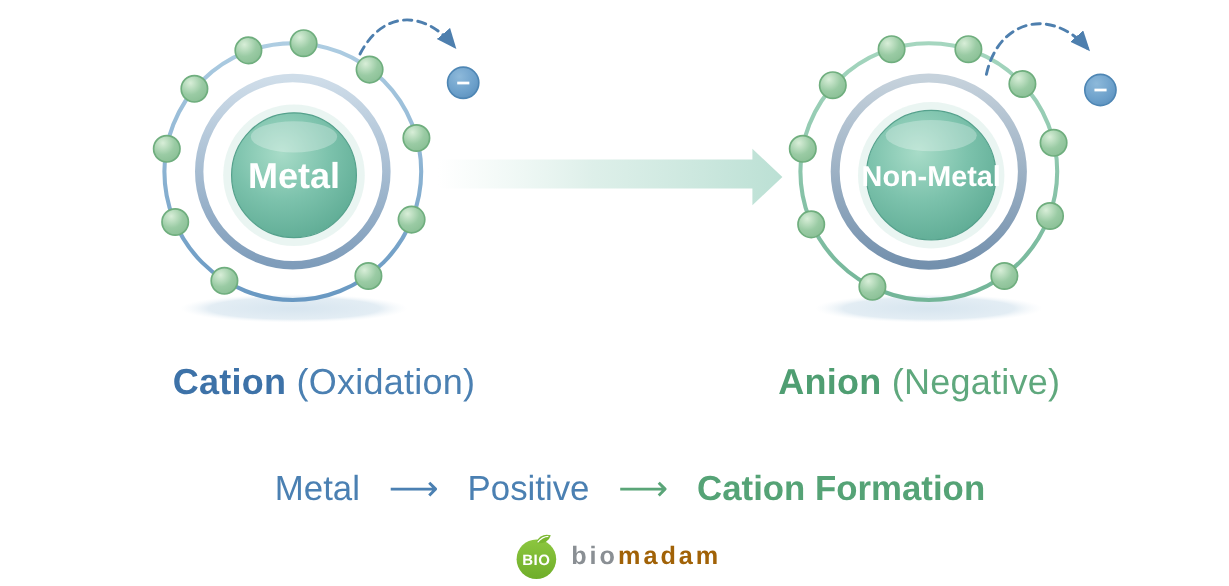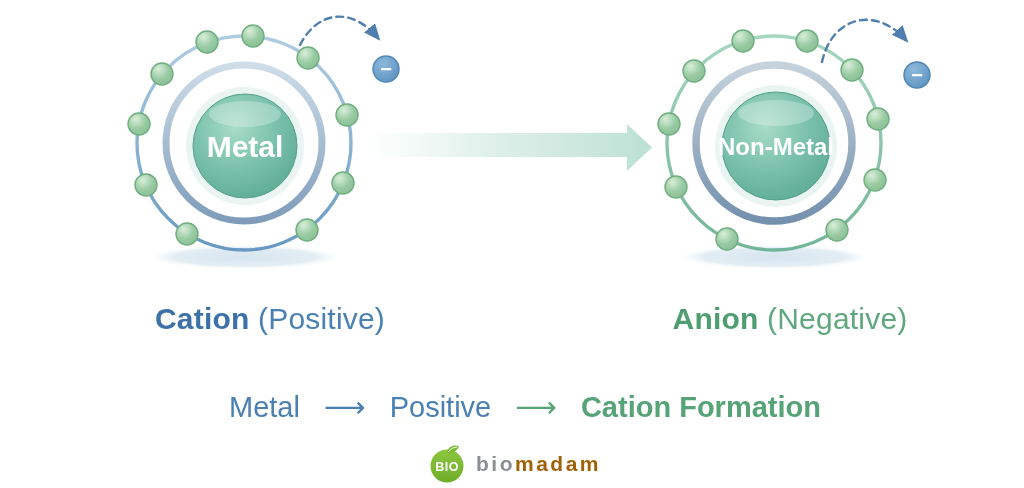--- a/index.html
+++ b/index.html
@@ -6,21 +6,21 @@
   .canvas{
     position:relative;width:1024px;height:488px;background:#ffffff;overflow:hidden;
     font-family:"Liberation Sans","DejaVu Sans",sans-serif;
   }
   .art{position:absolute;left:0;top:0;}
   .atom-title{
     position:absolute;top:302px;white-space:nowrap;font-size:30px;
     transform:translateX(-50%);letter-spacing:0.2px;
   }
   .title-left{left:270px;color:#4b80b2;}
-  .title-right{left:790px;color:#5fa87d;}
+  .title-right{left:766px;color:#5fa87d;}
   .atom-title .bold-part{font-weight:bold;}
   .title-left .bold-part{color:#3d72a8;}
   .title-right .bold-part{color:#4f9e72;}
   .flow-line{
     position:absolute;left:0;right:0;top:390px;text-align:center;
     font-size:29px;white-space:nowrap;transform:translateX(13px);
   }
   .flow-step-blue{color:#4b80b2;}
   .flow-arrow-blue{color:#4b80b2;margin:0 16px;}
   .flow-arrow-green{color:#5aa578;margin:0 16px;}
@@ -146,21 +146,21 @@
       <path d="M822,62 C832,16 876,6 906,40" fill="none" stroke="#4e7fae" stroke-width="2.4" stroke-dasharray="7 5" stroke-linecap="round" marker-end="url(#arrowHeadBlue)"></path>
 
       <g>
         <circle cx="917" cy="75" r="13" fill="url(#blueEGrad)" stroke="#4e86b4" stroke-width="1.4"></circle>
         <text x="917" y="81.5" text-anchor="middle" font-size="20" font-weight="bold" fill="#ffffff">−</text>
       </g>
     </g>
   </svg>
 
   <div class="atom-title title-left">
-    <span class="bold-part">Cation</span><span> (Positive)</span>
+    <span class="bold-part">Cation</span><span> (Oxidation)</span>
   </div>
   <div class="atom-title title-right">
     <span class="bold-part">Anion</span><span> (Negative)</span>
   </div>
 
   <div class="flow-line">
     <span class="flow-step-blue">Metal</span>
     <span class="flow-arrow-blue">⟶</span>
     <span class="flow-step-blue">Positive</span>
     <span class="flow-arrow-green">⟶</span>

